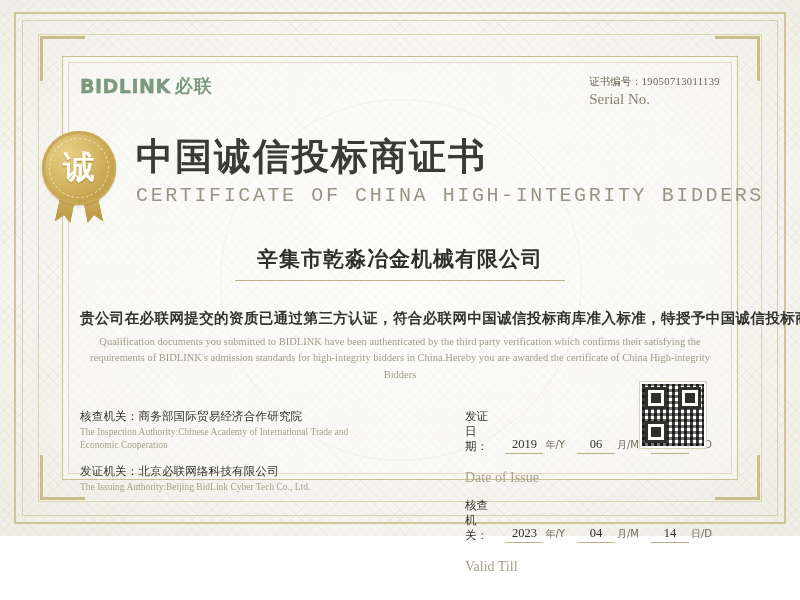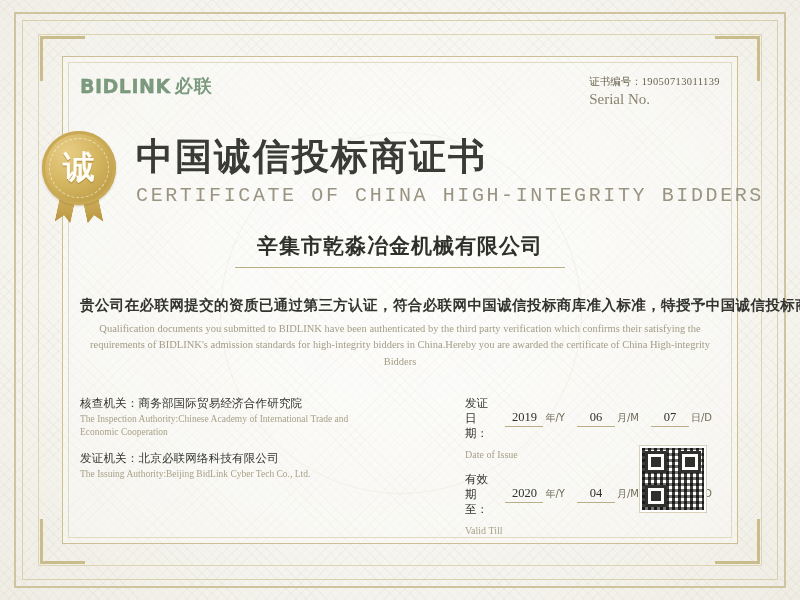--- a/index.html
+++ b/index.html
@@ -11,21 +11,21 @@
     width: 800px;
     height: 600px;
     overflow: hidden;
     font-family: "Liberation Serif", serif;
   }
 
   
   .certificate {
     position: relative;
     width: 800px;
-    height: 600px;
+    height: 536px;
     background:
       radial-gradient(ellipse at 50% 45%, #fdfdfb 0%, #f7f6f1 55%, #efede4 100%);
     box-sizing: border-box;
   }
 
   
   .texture {
     position: absolute;
     inset: 0;
     background-image:
@@ -197,21 +197,21 @@
     margin-top: 6px;
     font-family: Liberation Mono, monospace;
     font-size: 20px;
     letter-spacing: 2.6px;
     color: #9a9482;
     white-space: nowrap;
   }
 
   
   .company-wrap {
-    margin-top: 17px;
+    margin-top: 30px;
     text-align: center;
   }
   .company {
     display: inline-block;
     font-family: "DejaVu Sans", sans-serif;
     font-size: 21px;
     font-weight: bold;
     color: #2f2f2c;
     letter-spacing: 1px;
     padding-bottom: 7px;
@@ -262,21 +262,21 @@
   }
   .det-en {
     font-size: 9.5px;
     color: #a8a189;
     line-height: 1.4;
     margin-top: 2px;
   }
 
   .date-row {
     display: flex;
-    align-items: center;
+    align-items: flex-end;
     gap: 4px;
     font-family: "DejaVu Sans", sans-serif;
     font-size: 11.5px;
     color: #33332f;
   }
   .date-label { margin-right: 8px; }
   .date-seg {
     display: inline-flex;
     align-items: baseline;
   }
@@ -289,23 +289,23 @@
     font-family: "Liberation Serif", serif;
     font-size: 12.5px;
     color: #2f2f2c;
   }
   .date-unit {
     font-size: 10px;
     color: #6f6a57;
     margin: 0 8px 0 2px;
   }
   .date-sub {
-    font-size: 10px;
+    font-size: 14px;
     color: #a8a189;
-    margin-top: 8px;
+    margin-top: 16px;
   }
 
   
   .qr {
     position: absolute;
     right: 14px;
     bottom: 14px;
     width: 62px;
     height: 62px;
     background:
@@ -424,23 +424,23 @@
             <span class="date-seg">
               <span class="date-val">07</span>
               <span class="date-unit">日/D</span>
             </span>
           </div>
           <div class="date-sub">Date of Issue</div>
         </div>
 
         <div class="det-block">
           <div class="date-row">
-            <span class="date-label">有效期至：</span>
-            <span class="date-seg">
-              <span class="date-val">2020</span>
+            <span class="date-label">核查机关：</span>
+            <span class="date-seg">
+              <span class="date-val">2023</span>
               <span class="date-unit">年/Y</span>
             </span>
             <span class="date-seg">
               <span class="date-val">04</span>
               <span class="date-unit">月/M</span>
             </span>
             <span class="date-seg">
               <span class="date-val">14</span>
               <span class="date-unit">日/D</span>
             </span>

